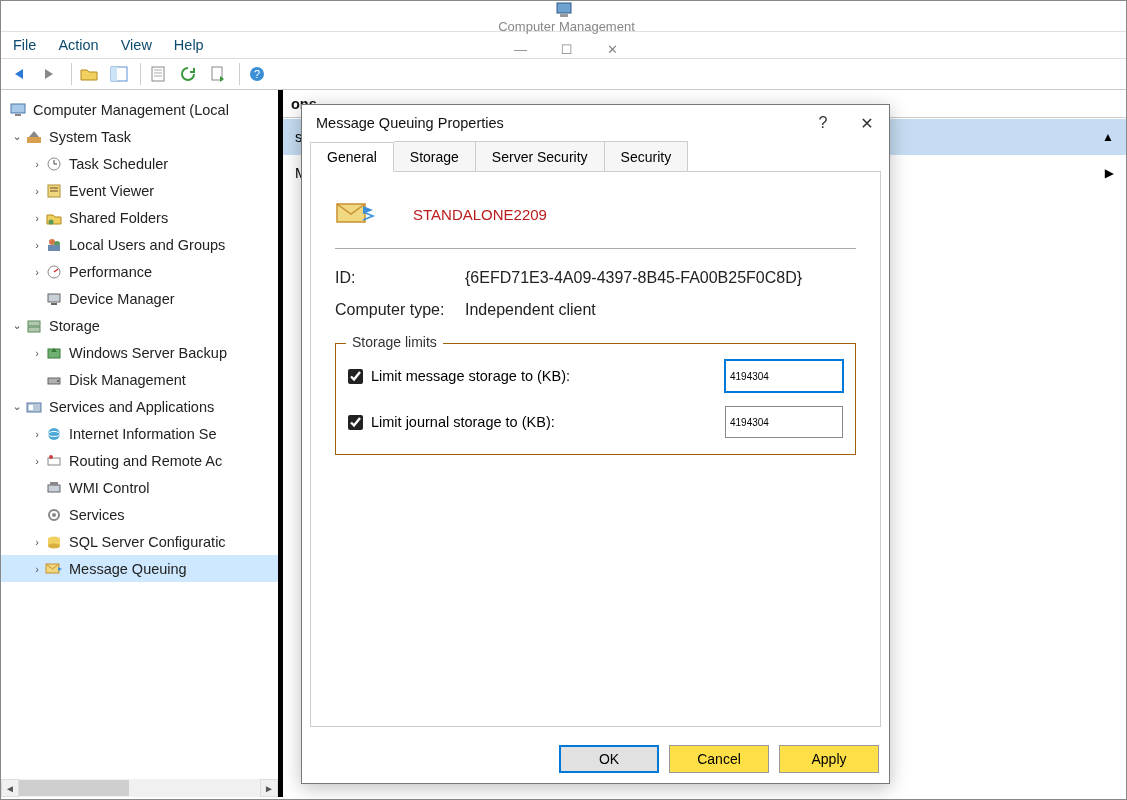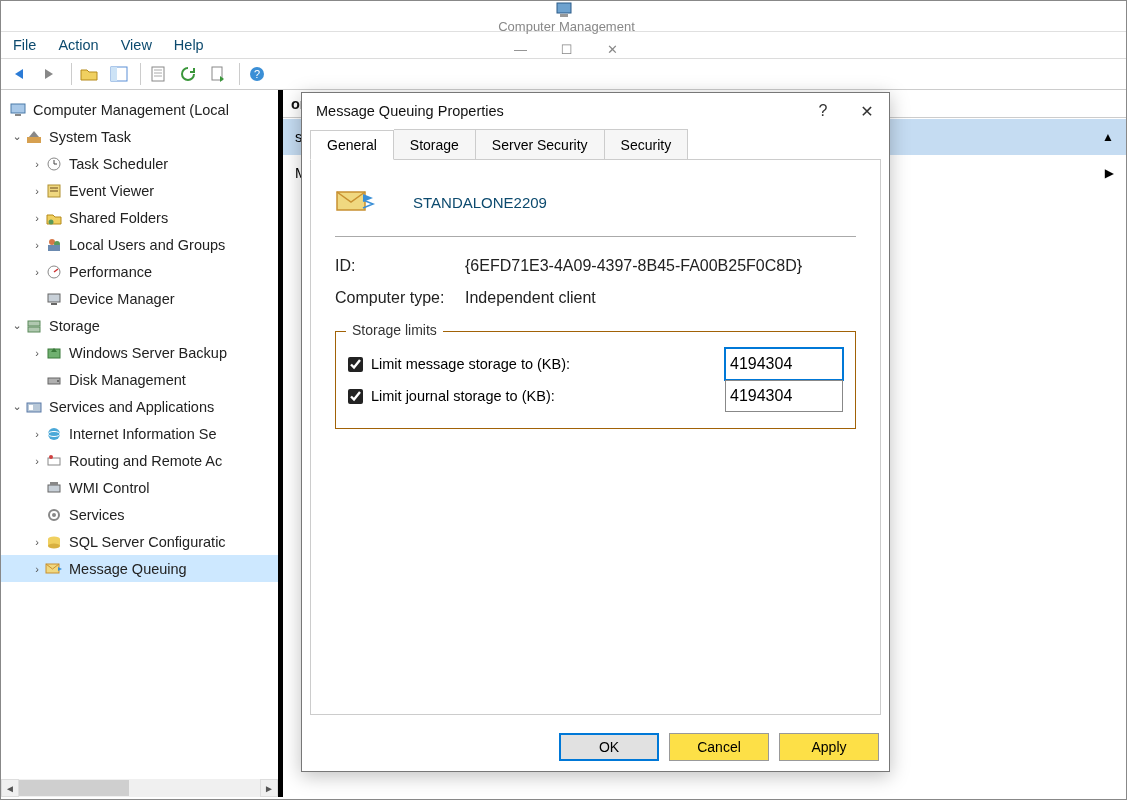--- a/index.html
+++ b/index.html
@@ -36,45 +36,45 @@
 .hscroll .thumb { position:absolute; left:0; top:1px; width:110px; height:16px; background:#cfcfcf; }
 
 .right-pane { flex: 1; display: flex; flex-direction: column; }
 .actions-header { height: 28px; border-bottom: 1px solid #ccc; display:flex; align-items:center; padding-left:8px; font-size:14.5px; font-weight:600; color:#111; background:#fff; }
 .actions-body { flex:1; border-top: 1px solid transparent; padding: 0; }
 .action-item { display:flex; align-items:center; height:36px; padding: 0 12px; font-size:14.5px; justify-content:space-between; }
 .action-item.hl { background:#c5dcf2; }
 .action-item .arrow { font-size:12px; }
 
 
-.dialog { position: absolute; left: 301px; top: 92px; width: 589px; height: 680px; background: #fff; border: 1px solid #777; box-shadow: 0 4px 18px rgba(0,0,0,0.25); }
+.dialog { position: absolute; left: 301px; top: 104px; width: 589px; height: 680px; background: #fff; border: 1px solid #777; box-shadow: 0 4px 18px rgba(0,0,0,0.25); }
 .dialog .dtitlebar { height: 36px; display:flex; align-items:center; padding-left: 14px; font-size: 14.5px; color:#111; }
 .dialog .dtitlebar .dtitle { flex:1; }
 .dialog .dtitlebar .dctl { width: 44px; height:36px; display:flex; align-items:center; justify-content:center; font-size:16px; color:#333; cursor:default; }
 
 .tabstrip { display:flex; height: 30px; margin: 0 8px; font-size: 14px; }
 .tab { padding: 0 16px; display:flex; align-items:center; border:1px solid #ccc; border-bottom:none; background:#f6f6f6; margin-right:0; position:relative; cursor:default; }
 .tab.active { background:#fff; border-bottom:1px solid #fff; z-index:2; top:1px; height:30px; }
 .tab.inactive { border-left:none; }
 .tab-content { border:1px solid #ccc; margin: 0 8px; height: 556px; padding: 18px 24px 12px 24px; position:relative; }
 
 .hostrow { display:flex; align-items:center; margin: 8px 0 18px 0; }
 .hostrow .hosticon { width:42px; height:32px; margin-right: 36px; display:flex; align-items:center; justify-content:center; }
-.hostrow .hostname { font-size: 15px; color:#0c4a6e; }
+.hostrow .hostname { font-size: 15px; color:#b91c1c; }
 hr.gsep { border:none; border-top:1px solid #aaa; margin: 4px 0 20px 0; }
 
 .kv { display:flex; font-size:16px; color:#222; margin-bottom: 14px; }
 .kv .k { width: 130px; }
 .fieldset { border:1px solid #a16207; padding: 16px 12px 16px 12px; margin-top: 24px; position:relative; }
 .fieldset .legend { position:absolute; top:-10px; left:10px; background:#fff; padding:0 6px; font-size:14px; color:#333; }
-.limit-row { display:flex; align-items:center; margin-bottom: 0; font-size: 14.5px; }
+.limit-row { display:flex; align-items:center; margin-bottom: 14px; font-size: 14.5px; }
 .limit-row:last-child { margin-bottom: 0; }
 .limit-row .chk { margin-right: 8px; width:15px; height:15px; accent-color: #222; }
 .limit-row .lbl { flex:1; }
-.limit-row input[type=text] { width: 118px; height: 32px; border:1px solid #888; font-size:16px; padding: 14px 4px; }
+.limit-row input[type=text] { width: 118px; height: 32px; border:1px solid #888; font-size:10px; padding: 14px 4px; }
 .limit-row input[type=text].focused { border:1px solid #0078d7; outline:1px solid #0078d7; }
 
 .dialog-buttons { position:absolute; right:10px; bottom:10px; display:flex; gap:10px; }
 .dialog-buttons button { width:100px; height:28px; font-size:14px; background:#fde047; border:1px solid #999; cursor:default; }
 .dialog-buttons button.primary { border:2px solid #0078d7; background:#e1e1e1; }
 
 
 svg { display:block; }
 </style>
 </head>

